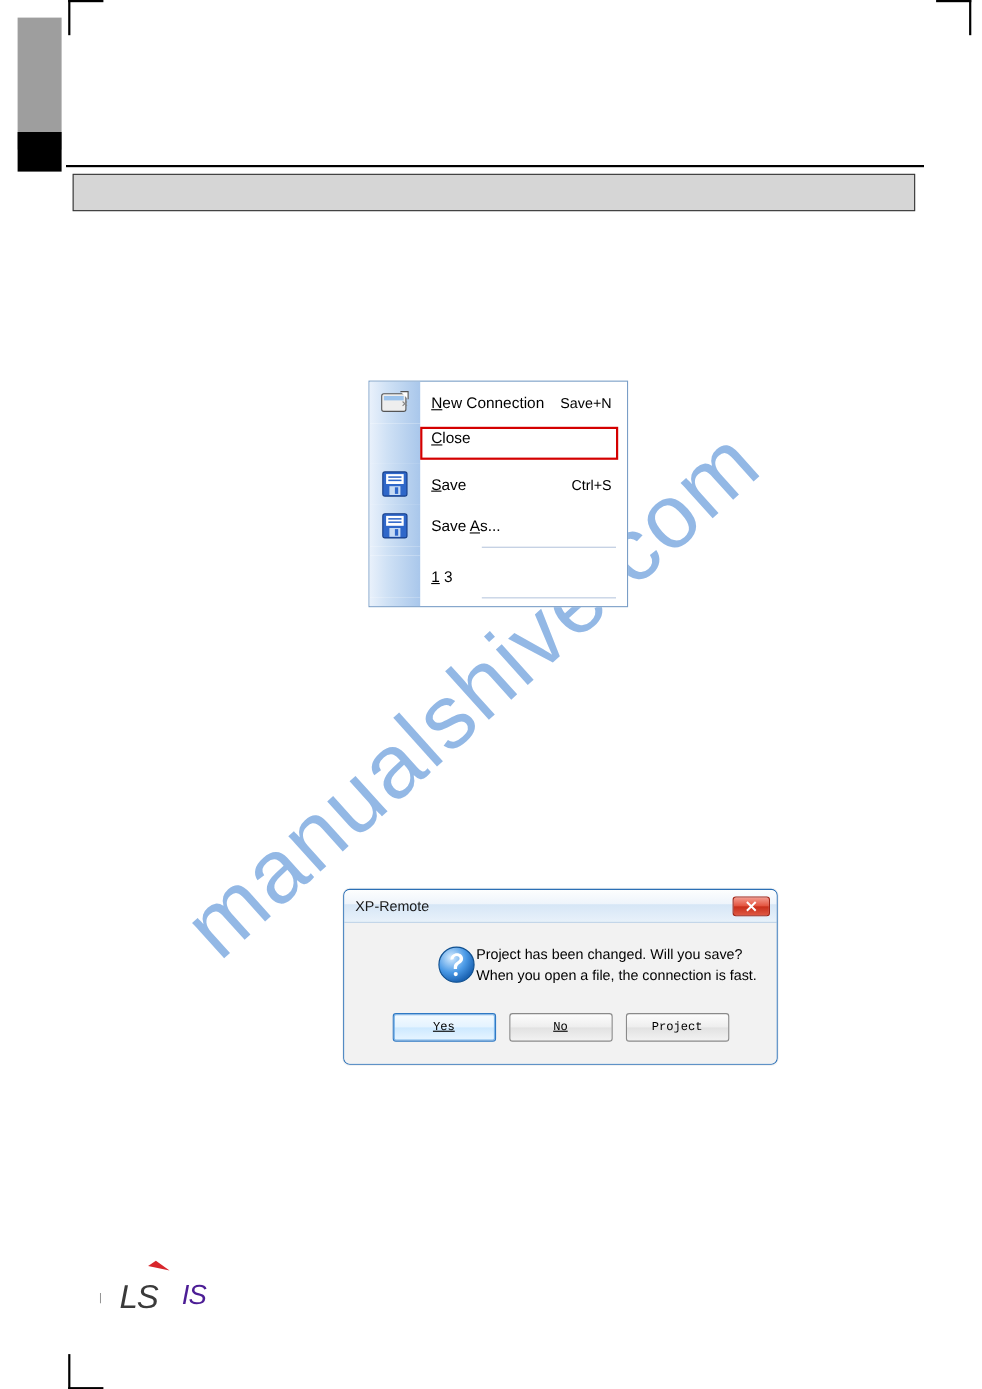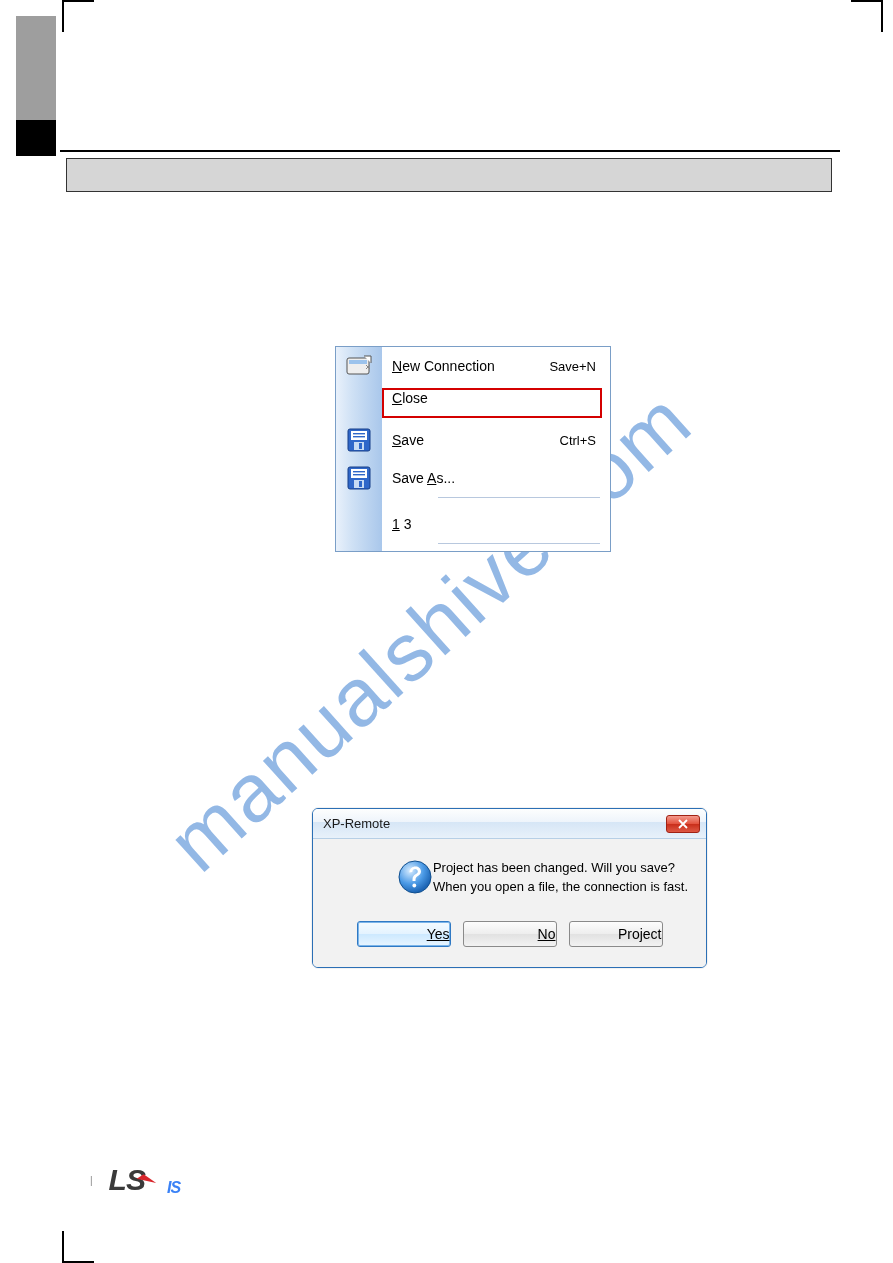--- a/index.html
+++ b/index.html
@@ -42,21 +42,21 @@
     pointer-events: none;
     letter-spacing: 2px;
     white-space: nowrap;
     top: 820px;
   }
 
   
   .menu {
     position: absolute;
     left: 335px; top: 346px;
-    width: 276px;
+    width: 236px;
     border: 1px solid #7a9ec7;
     background: #fff;
     font-size: 14px;
     color: #000;
   }
   .menu-row {
     display: flex;
     align-items: center;
     height: 38px;
   }
@@ -157,41 +157,41 @@
     display: flex;
     gap: 12px;
     justify-content: center;
     padding-bottom: 4px;
   }
   .btn {
     width: 94px; height: 26px;
     border: 1px solid #8a8a8a;
     border-radius: 3px;
     background: linear-gradient(to bottom, #fdfdfd 0%, #eeeeee 48%, #e2e2e2 52%, #f2f2f2 100%);
-    font-size: 14px;
+    font-size: 11px;
     color: #000;
     cursor: pointer;
-    display: flex; align-items: center; justify-content: flex-end;
+    display: flex; align-items: center; justify-content: center; font-family: Liberation Mono, monospace;
   }
   .btn.focus {
     border: 1px solid #2f79c4;
     box-shadow: 0 0 0 1px #7bb5ea inset;
     background: linear-gradient(to bottom, #f4fbff 0%, #e4f3ff 48%, #cde9ff 52%, #e8f5ff 100%);
   }
 
   
   .footer {
     position: absolute;
     left: 90px; bottom: 66px;
     display: flex; align-items: center; gap: 6px;
   }
-  .logo { display: flex; align-items: flex-end; font-weight: 700; }
+  .logo { display: flex; align-items: flex-start; font-weight: 400; }
   .logo-bar { font-size: 10px; color: #888; margin-right: 10px; }
   .logo-ls { font-size: 30px; color: #3a3a3a; font-style: italic; letter-spacing: -1px; }
-  .logo-is { font-size: 16px; color: #3b82f6; font-style: italic; margin-left: 2px; letter-spacing: -1px; }
+  .logo-is { font-size: 25px; color: #4c1d95; font-style: italic; margin-left: 2px; letter-spacing: -1px; }
   .logo-tick {
     display: inline-block;
     width: 0; height: 0;
     border-left: 6px solid transparent;
     border-right: 14px solid transparent;
     border-bottom: 6px solid #d8262c;
     transform: translate(-8px, -16px) rotate(12deg);
   }
 </style>
 </head>

